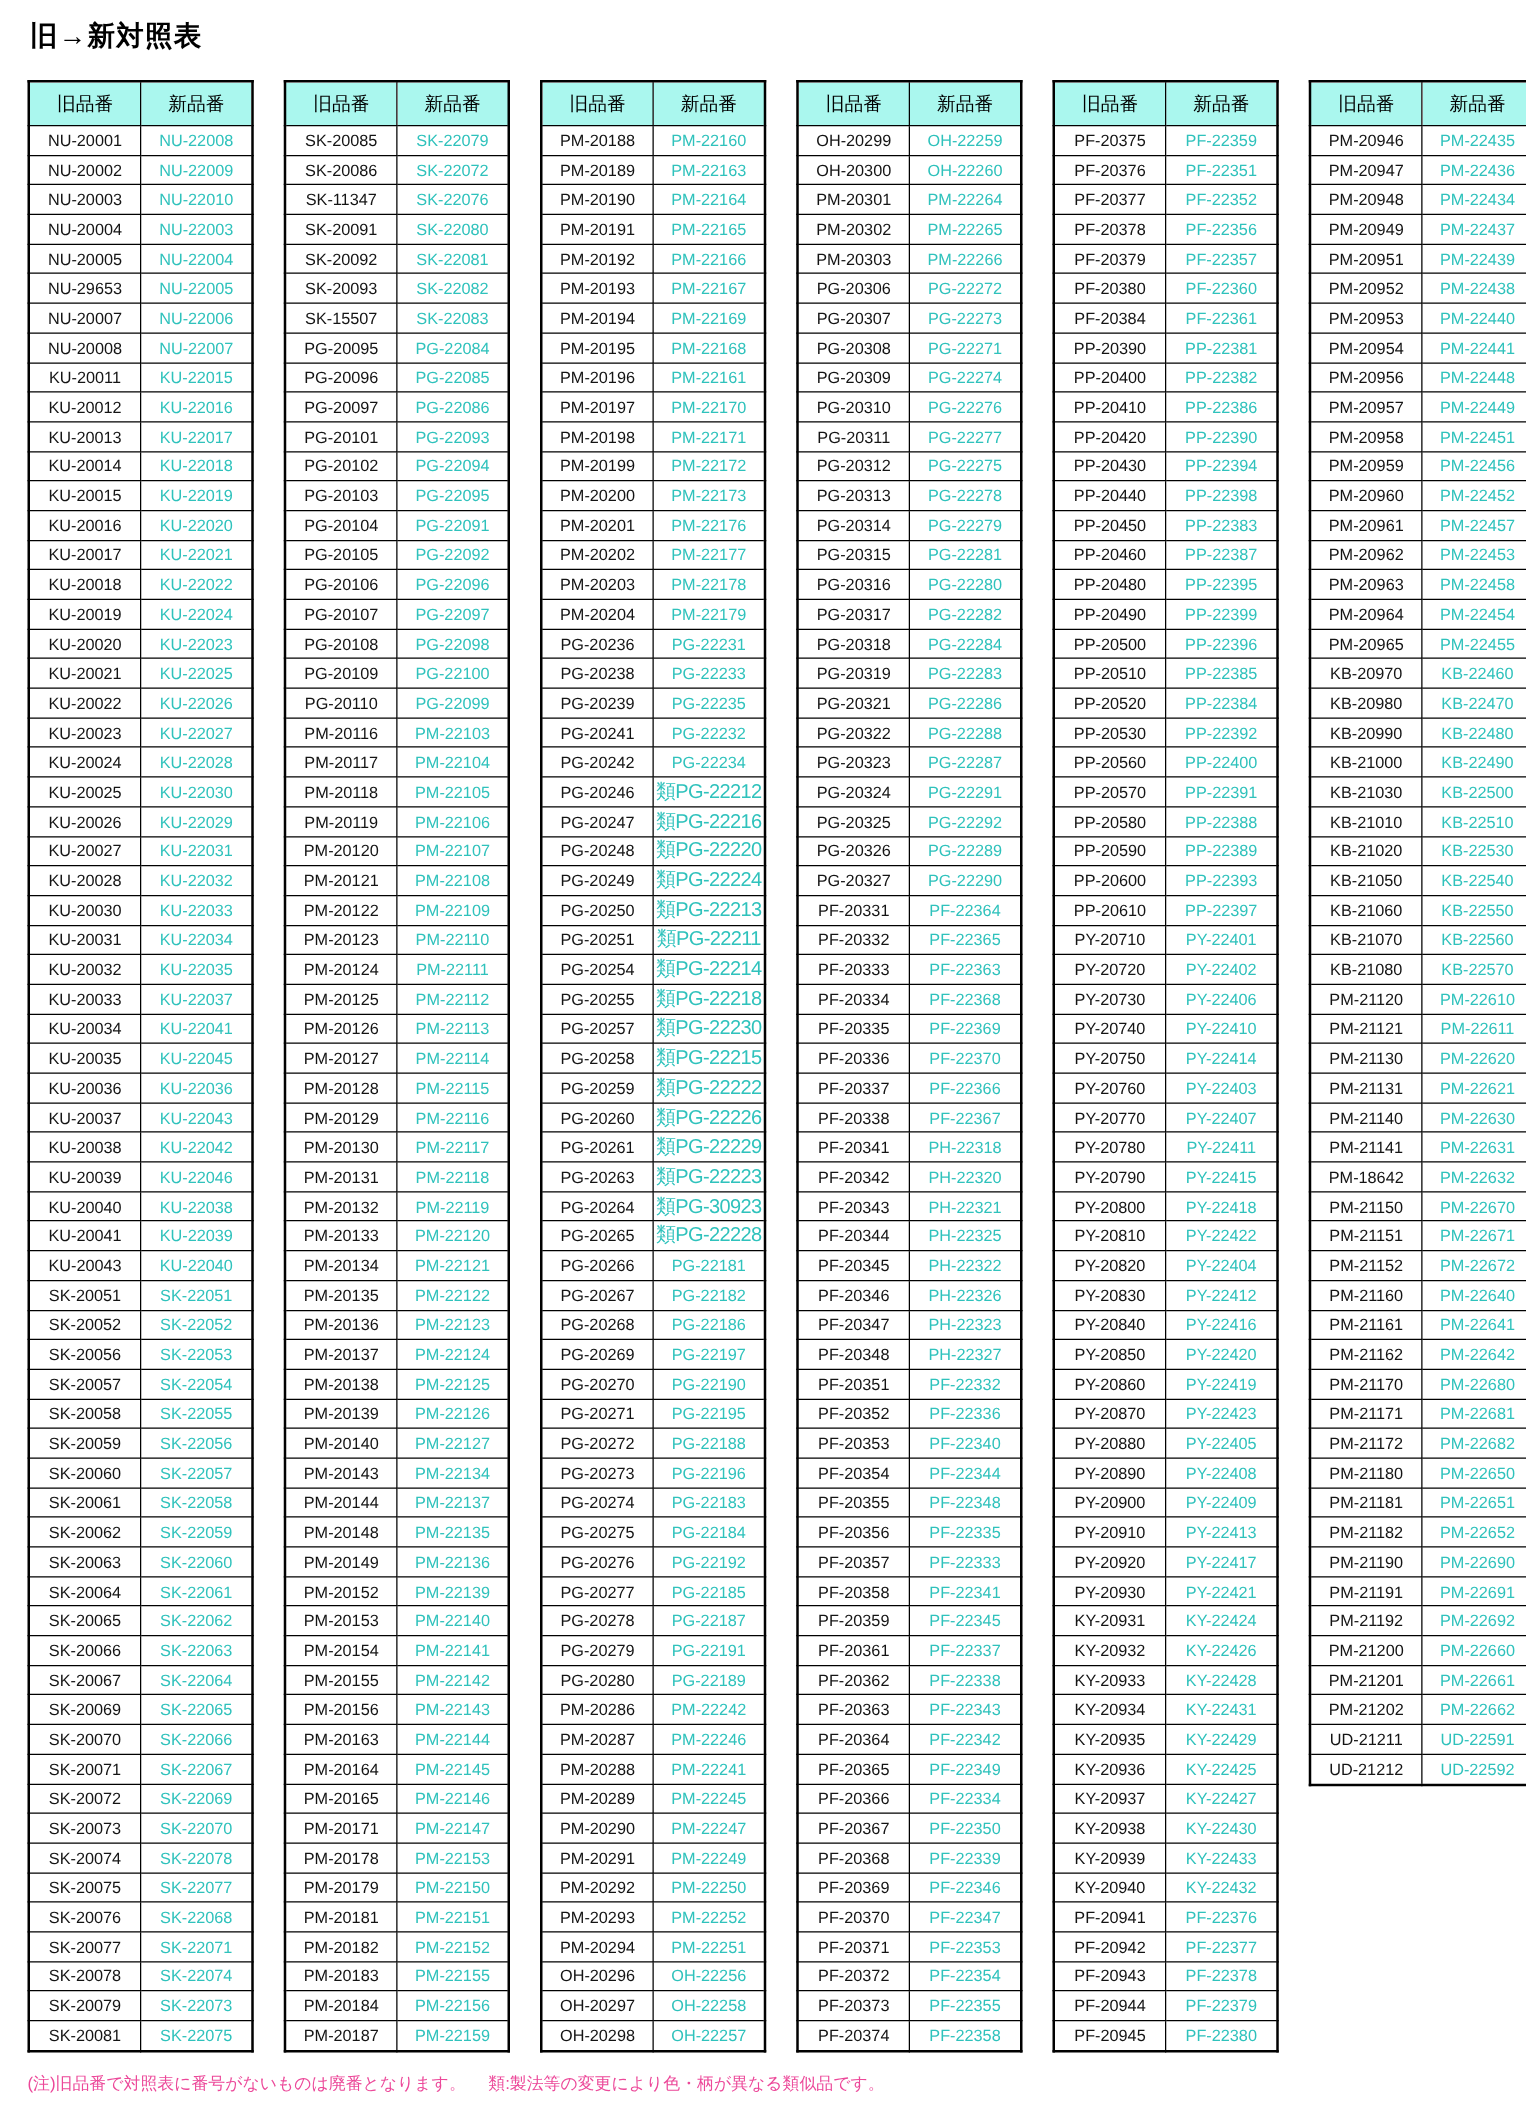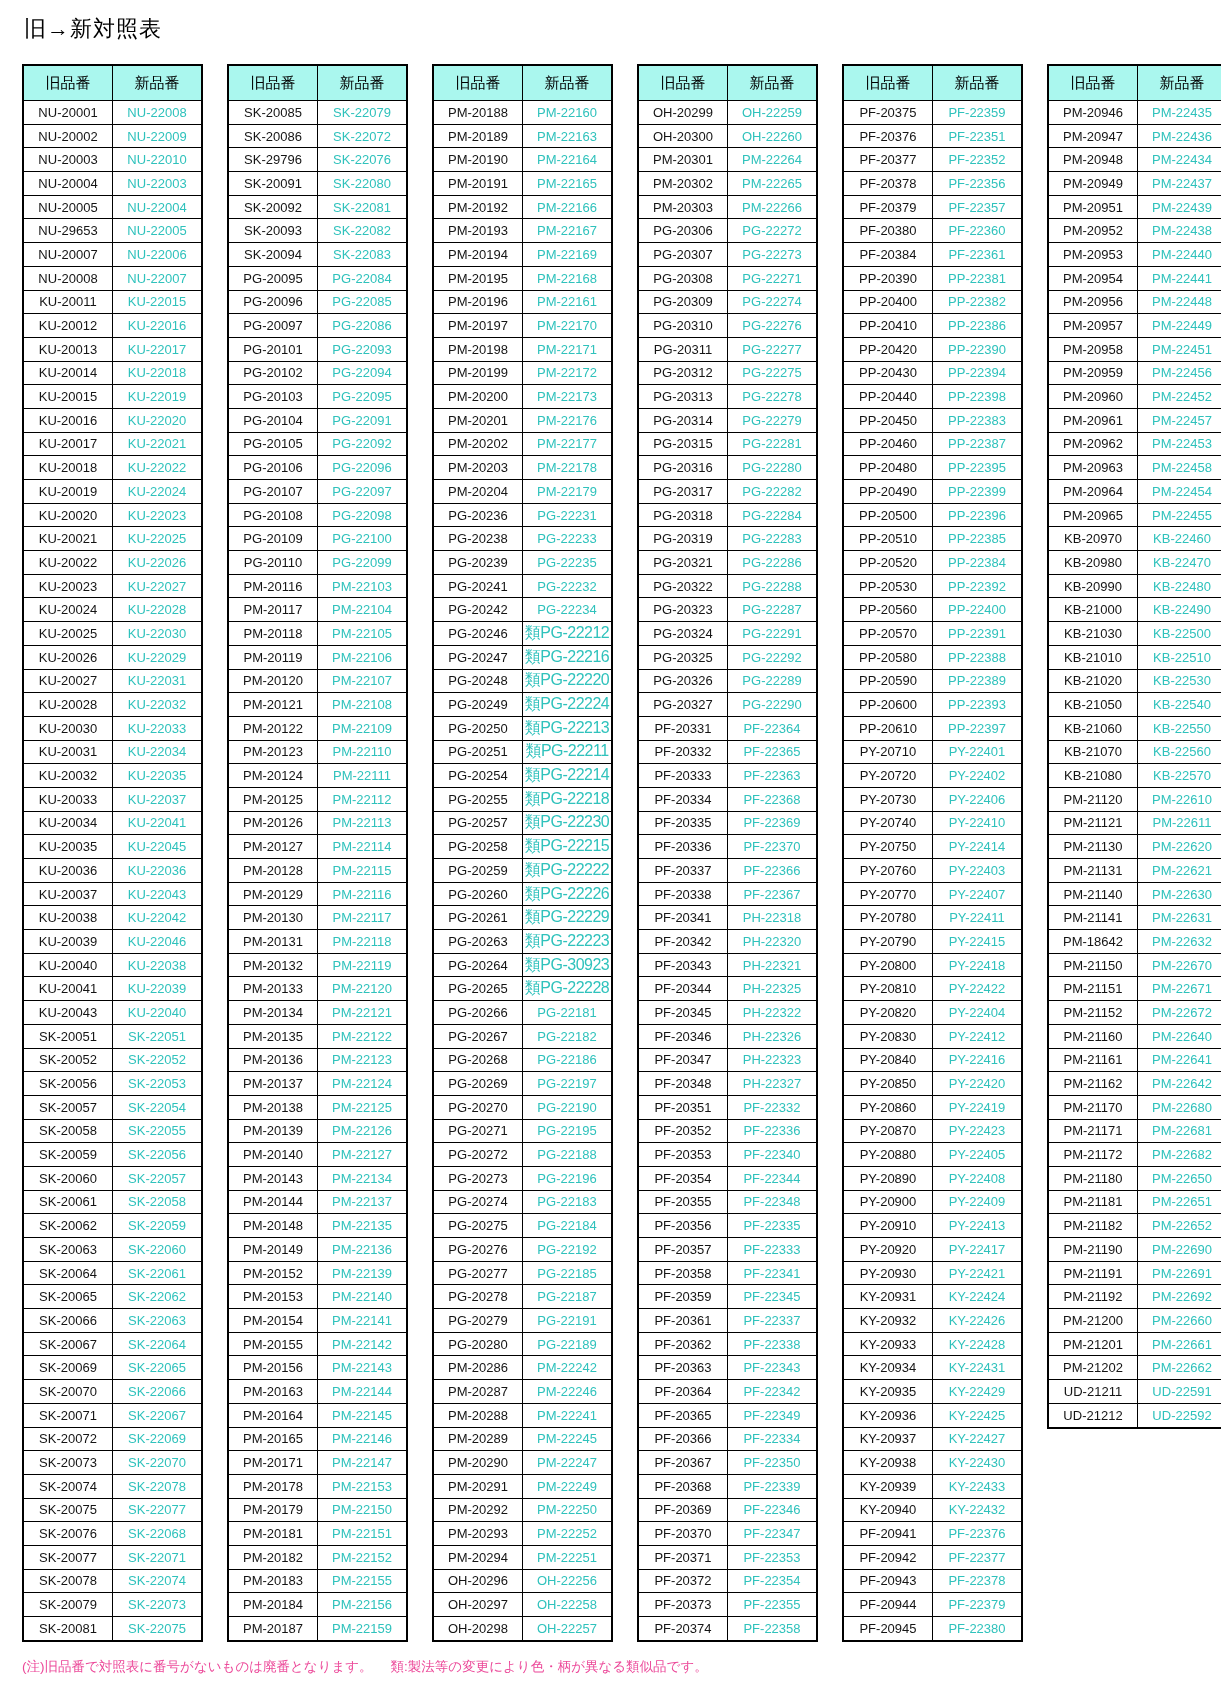--- a/index.html
+++ b/index.html
@@ -5,21 +5,21 @@
   html,body{margin:0;padding:0;}
   body{
     width:1221px;height:1693px;
     background:#ffffff;
     font-family:"Liberation Sans","DejaVu Sans",sans-serif;
     position:relative;
     overflow:hidden;
   }
   .page-title{
     position:absolute;left:24px;top:14px;
-    font-size:22px;font-weight:normal;color:#000;
+    font-size:22px;font-weight:bold;color:#000;
     letter-spacing:1px;
   }
   .tables-row{
     position:absolute;left:22px;top:64px;
     display:flex;gap:24px;align-items:flex-start;
   }
   table.conv{
     border-collapse:collapse;
     table-layout:fixed;
     width:181px;
@@ -341,37 +341,37 @@
       <tbody>
         <tr>
           <td class="old-cell">SK-20085</td>
           <td class="new-cell">SK-22079</td>
         </tr>
         <tr>
           <td class="old-cell">SK-20086</td>
           <td class="new-cell">SK-22072</td>
         </tr>
         <tr>
-          <td class="old-cell">SK-29796</td>
+          <td class="old-cell">SK-11347</td>
           <td class="new-cell">SK-22076</td>
         </tr>
         <tr>
           <td class="old-cell">SK-20091</td>
           <td class="new-cell">SK-22080</td>
         </tr>
         <tr>
           <td class="old-cell">SK-20092</td>
           <td class="new-cell">SK-22081</td>
         </tr>
         <tr>
           <td class="old-cell">SK-20093</td>
           <td class="new-cell">SK-22082</td>
         </tr>
         <tr>
-          <td class="old-cell">SK-20094</td>
+          <td class="old-cell">SK-15507</td>
           <td class="new-cell">SK-22083</td>
         </tr>
         <tr>
           <td class="old-cell">PG-20095</td>
           <td class="new-cell">PG-22084</td>
         </tr>
         <tr>
           <td class="old-cell">PG-20096</td>
           <td class="new-cell">PG-22085</td>
         </tr>

